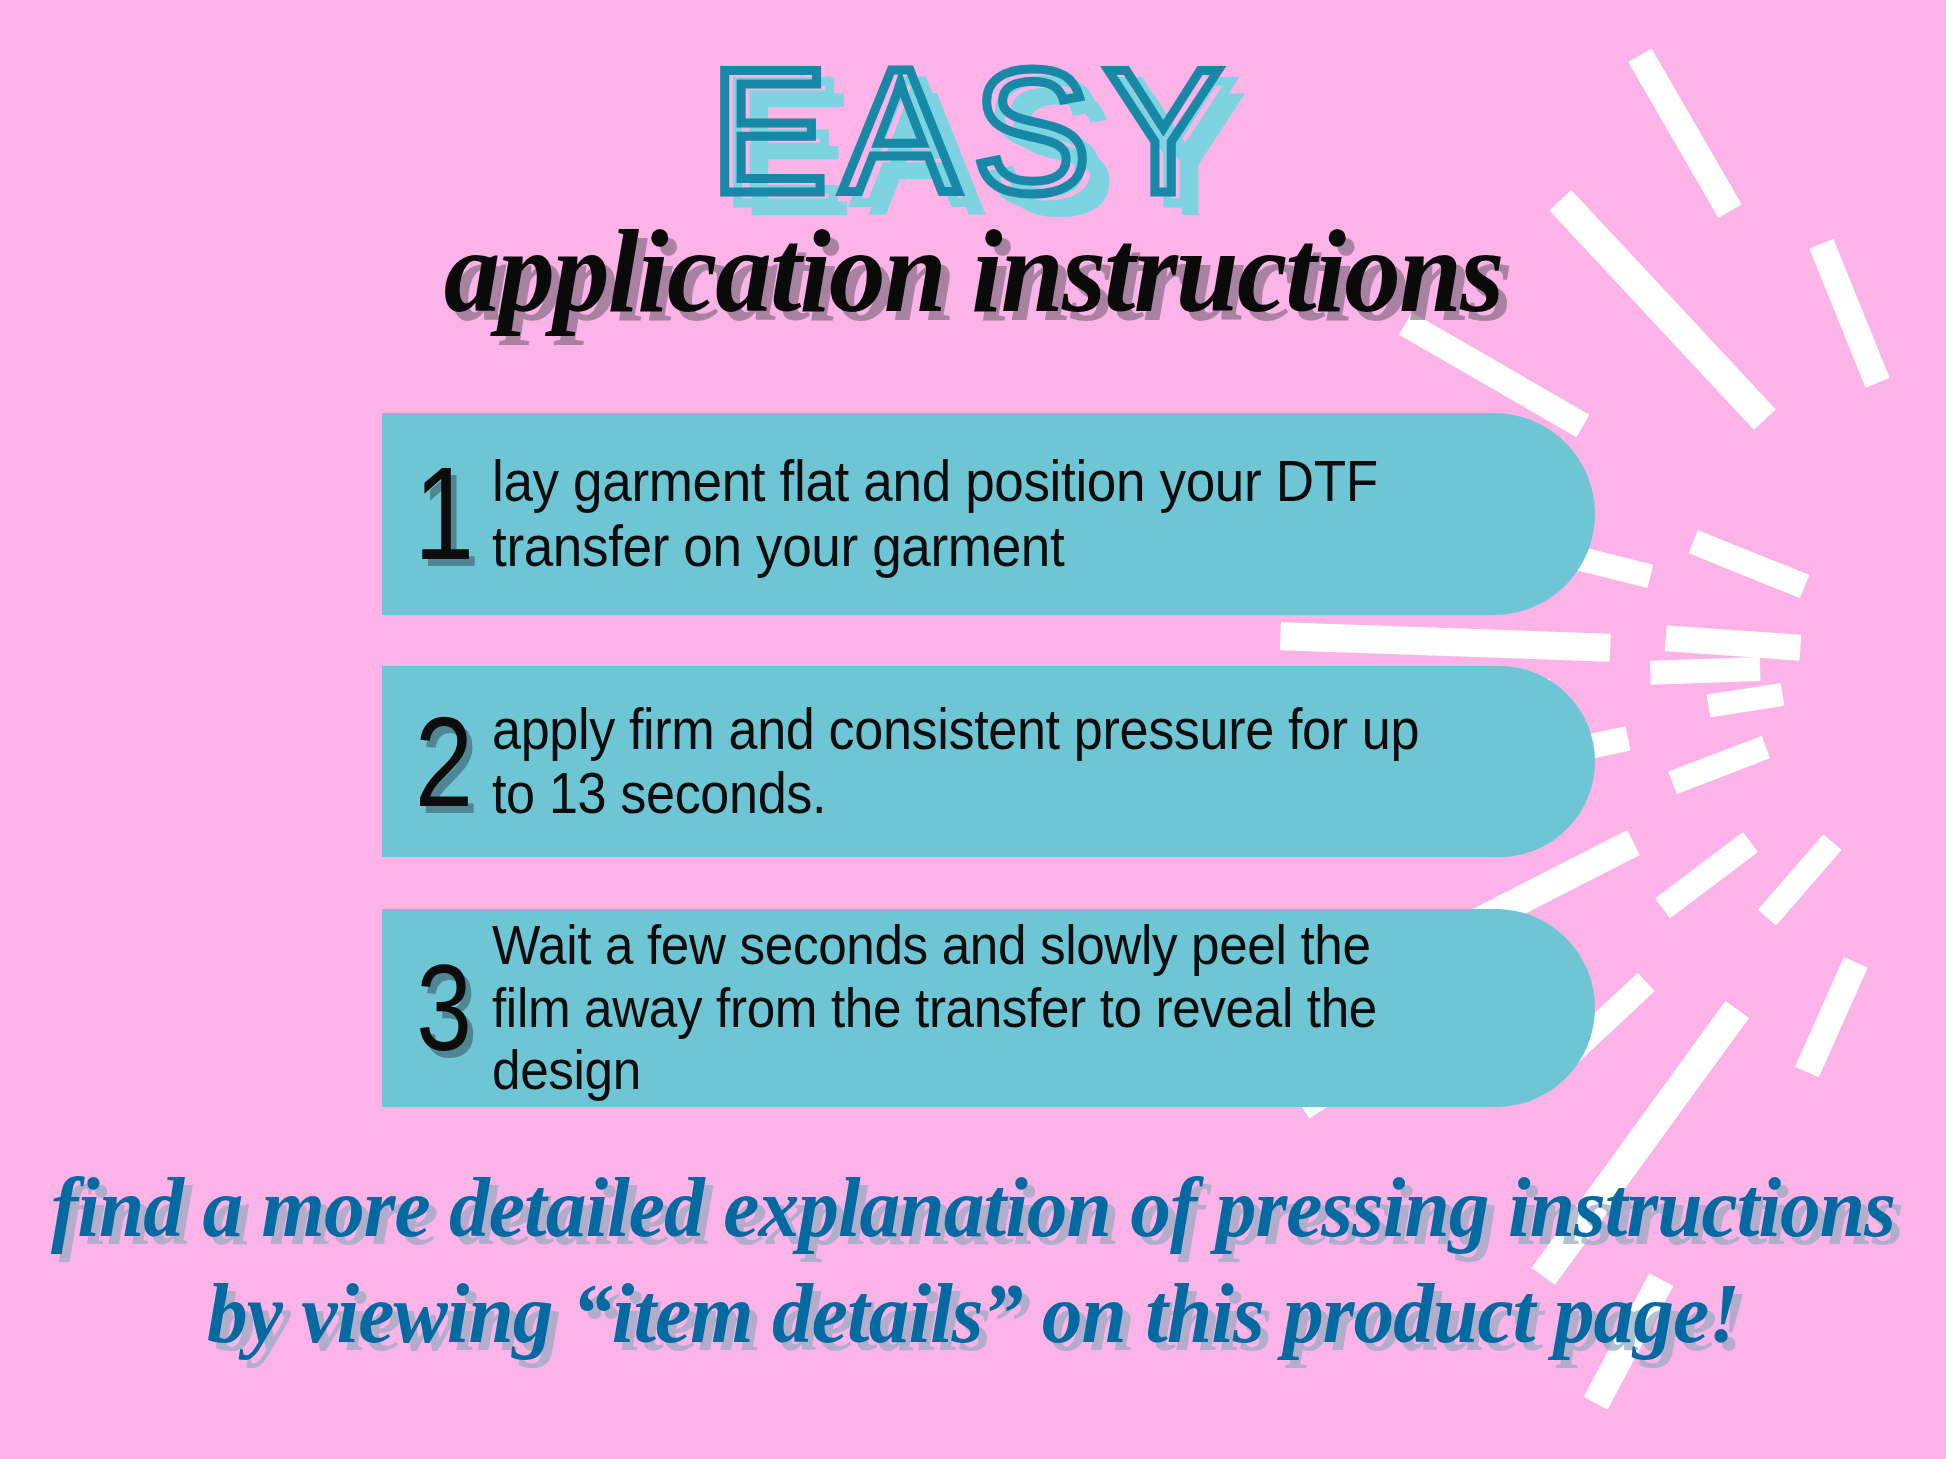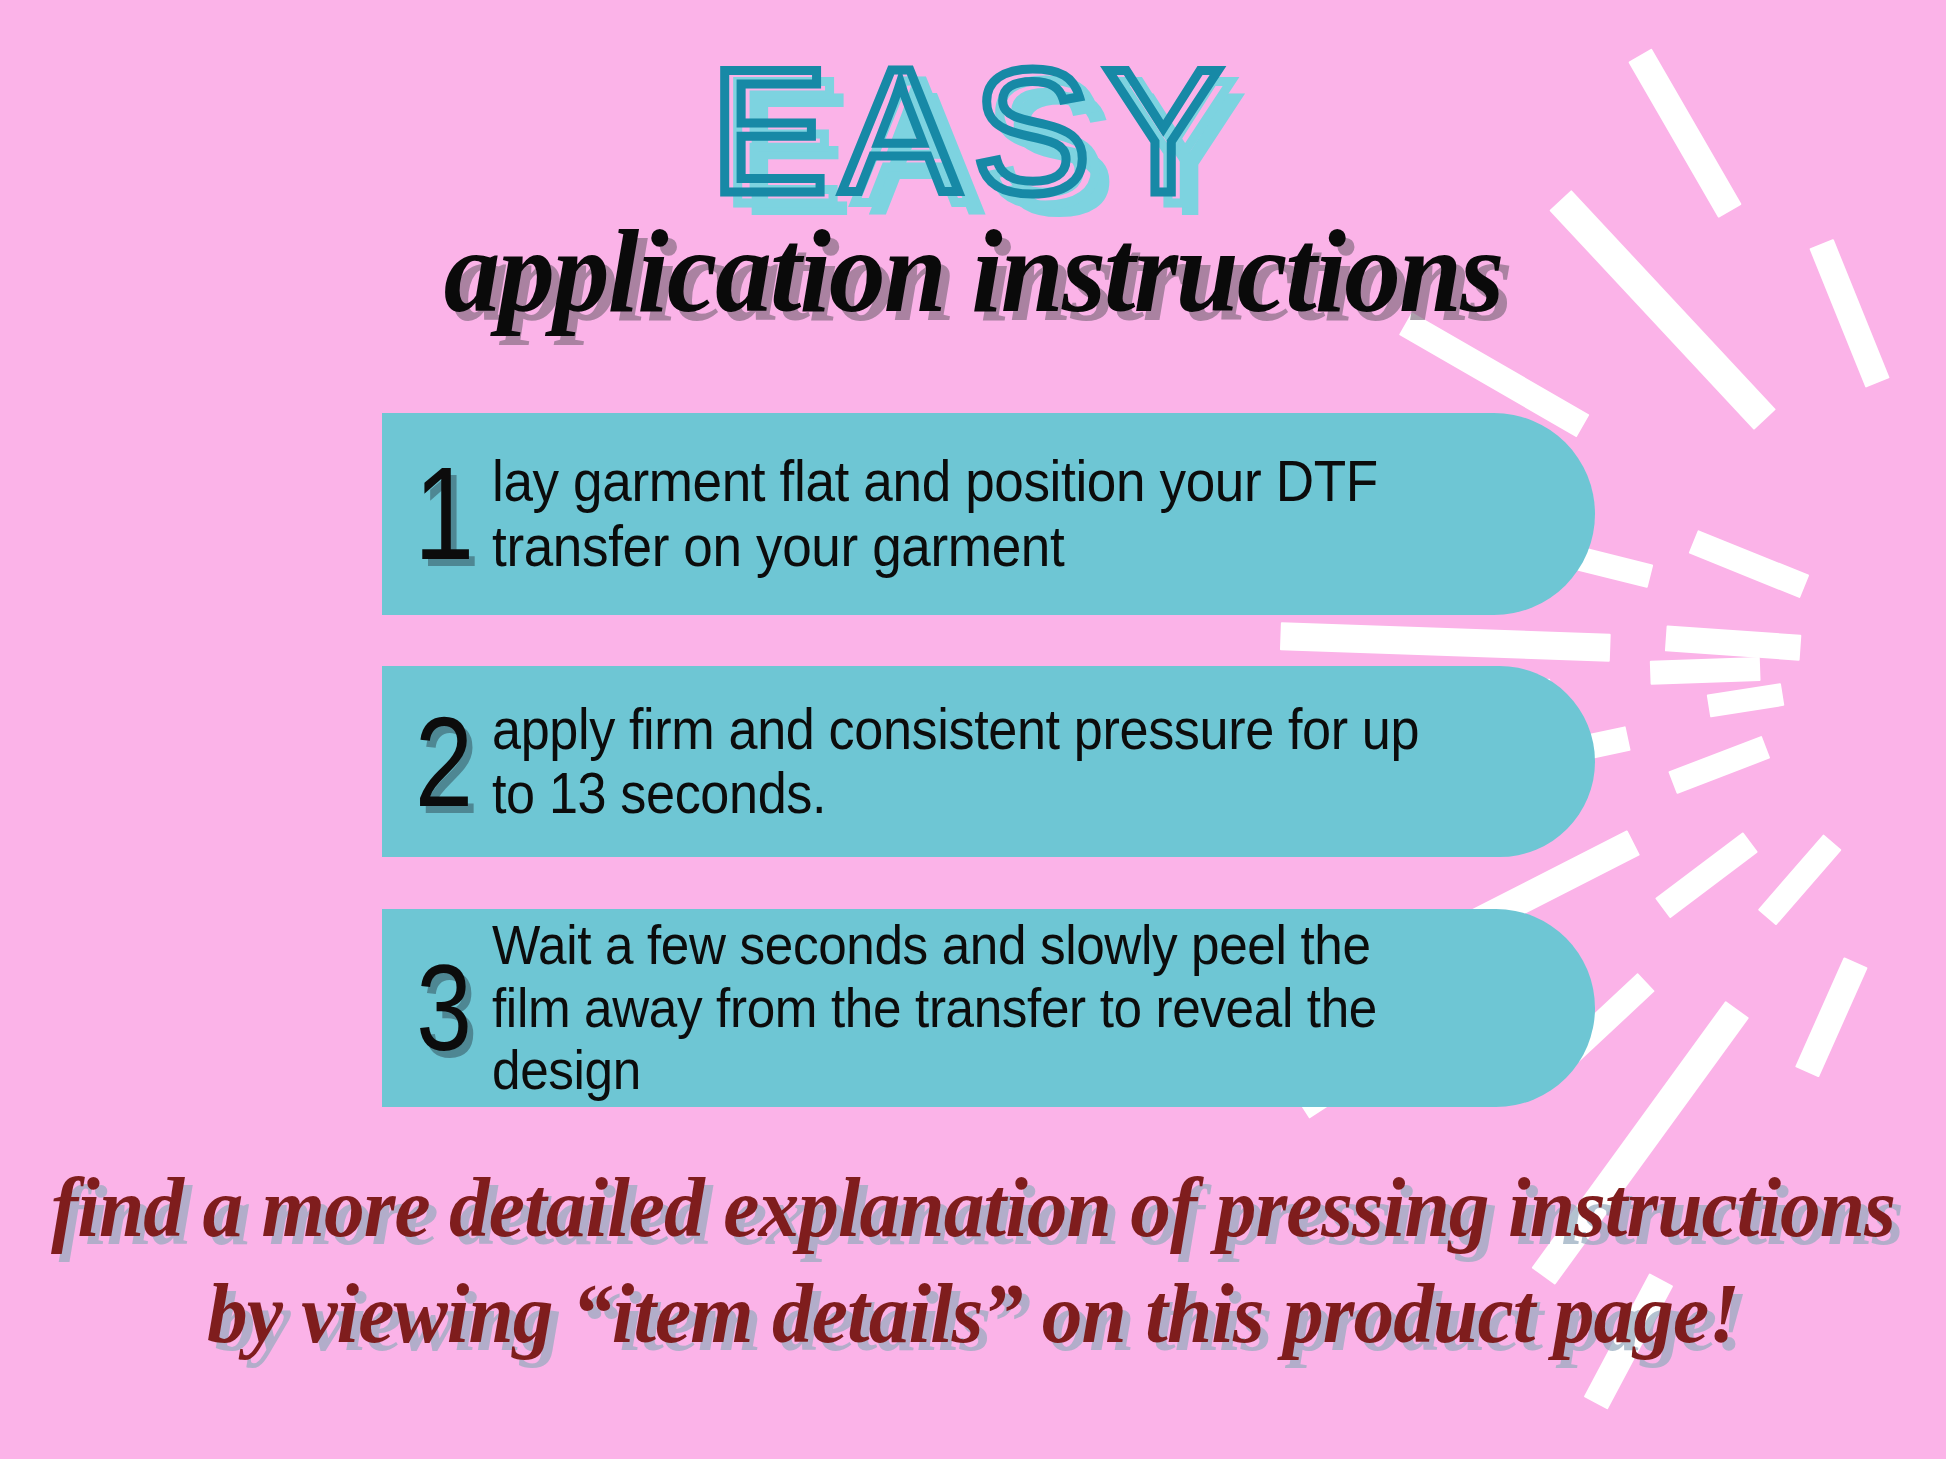--- a/index.html
+++ b/index.html
@@ -142,21 +142,21 @@
   
   #footer {
     position:absolute;
     left:0; top:1140px;
     width:1946px;
     text-align:center;
     font-family:"Liberation Serif", serif;
     font-style:italic;
     font-weight:700;
     line-height:1.12;
-    color:#7f1d1d;
+    color:#0369a1;
     text-shadow:8px 8px 0 rgba(150,170,190,0.72);
   }
   .footer-line {
     display:block;
     font-size:84px;
     letter-spacing:-1px;
     white-space:nowrap;
     transform:scaleX(0.97);
   }
   #footer-line-2 { margin-top:12px; }

